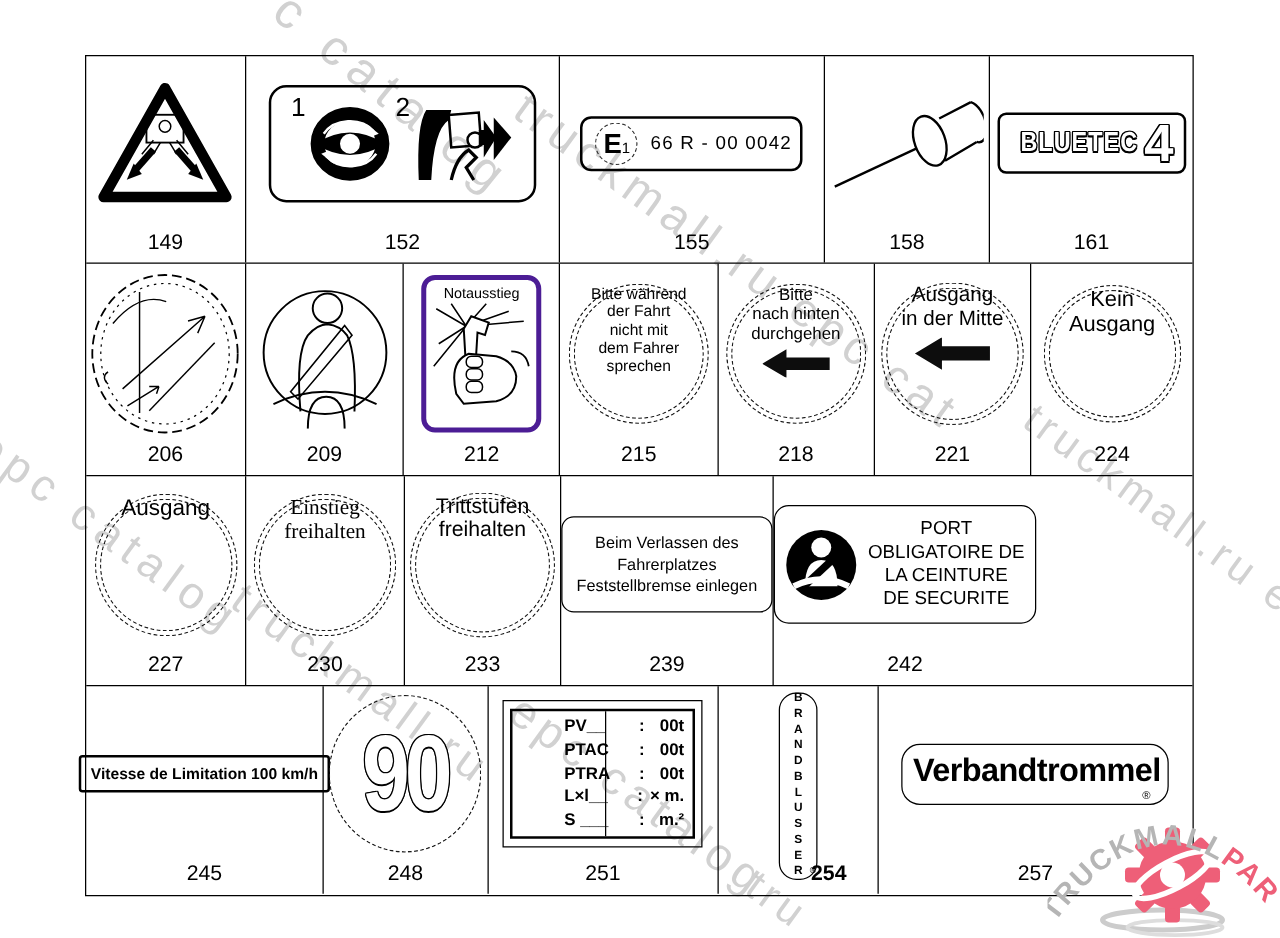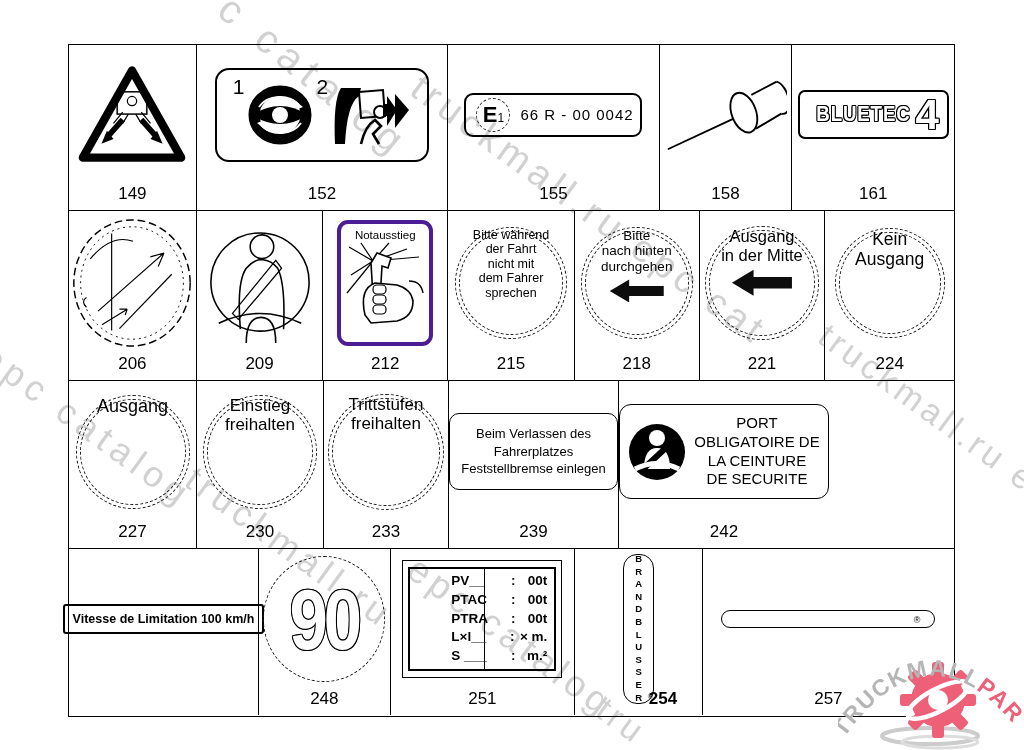--- a/index.html
+++ b/index.html
@@ -252,21 +252,21 @@
 
       <div class="cell" style="width:128px">
         <div class="circ" style="width:114px;height:114px;">
           <div class="ctext" style="font-size:18px;">Ausgang</div>
         </div>
         <div class="num">227</div>
       </div>
 
       <div class="cell" style="width:127px">
         <div class="circ" style="width:114px;height:114px;">
-          <div class="ctext" style="font-size:17px;">Einstieg
+          <div class="ctext" style="font-size:17px;font-family:Liberation Serif, serif;">Einstieg
 freihalten</div>
         </div>
         <div class="num">230</div>
       </div>
 
       <div class="cell" style="width:125px">
         <div class="circ" style="width:116px;height:116px;">
           <div class="ctext" style="font-size:17px;">Trittstufen
 freihalten</div>
         </div>
@@ -296,20 +296,21 @@
 DE SECURITE</div>
         </div>
         <div class="num">242</div>
       </div>
     </div>
 
     <div class="row r4">
 
       <div class="cell" style="width:190px">
         <div class="vitesse">Vitesse de Limitation 100 km/h</div>
+        <div class="num">245</div>
       </div>
 
       <div class="cell" style="width:132px">
         <div class="circ90">
           <span class="ninety outline-txt">90</span>
         </div>
         <div class="num">248</div>
       </div>
 
       <div class="cell" style="width:185px">
@@ -348,20 +349,21 @@
       <div class="cell cell-254" style="width:128px">
         <div class="brand">
           <span class="brand-text">BRANDBLUSSER</span>
           <span class="brand-reg">®</span>
         </div>
         <div class="num">254</div>
       </div>
 
       <div class="cell" style="width:252px">
         <div class="verband">
+          <span class="verband-text">Verbandtrommel</span>
           <span class="verband-reg">®</span>
         </div>
         <div class="num">257</div>
       </div>
     </div>
   </div>
 
   <div class="logo">
     <svg width="186" height="122" viewBox="0 0 186 122">
       <ellipse cx="92" cy="108" rx="48" ry="8" fill="none" stroke="#cccccc" stroke-width="4"></ellipse>

